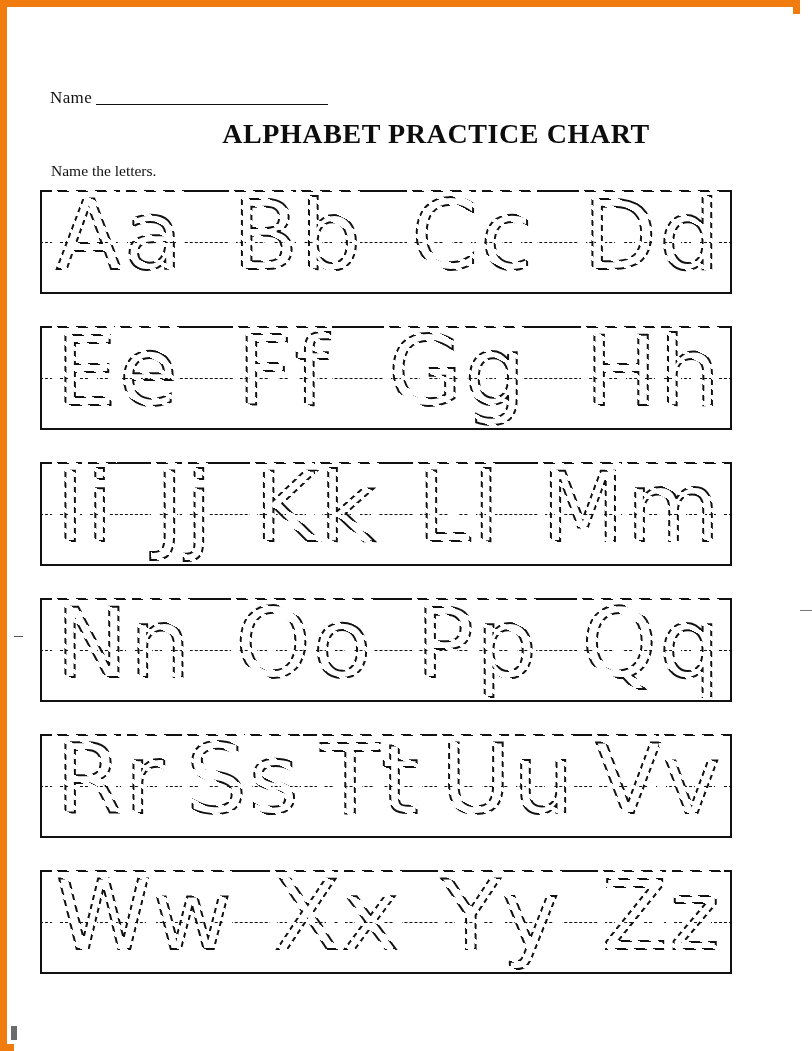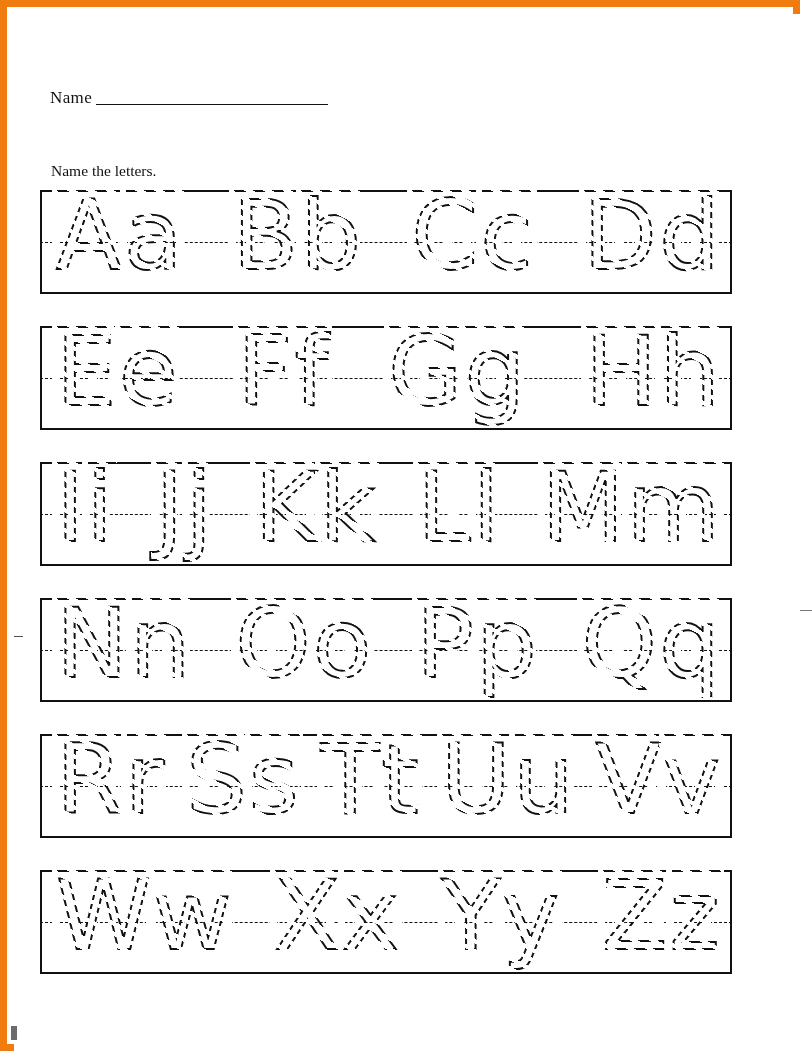--- a/index.html
+++ b/index.html
@@ -194,20 +194,21 @@
 <body>
 
 <div class="page-frame">
   <div class="sheet">
 
     <div class="name-row">
       <span class="name-label">Name</span>
       <span class="name-line"></span>
     </div>
 
+    <div class="title">ALPHABET PRACTICE CHART</div>
 
     <div class="instruction">Name the letters.</div>
 
     <div class="rows" id="rows-container">
         <div class="trace-row">
           <div class="rule-box"></div>
           <div class="rule-mid"></div>
           <div class="letters">
             <div class="pair">
               <span class="glyph-wrap"><span class="glyph up">A</span><span class="dash-mask"></span></span>

